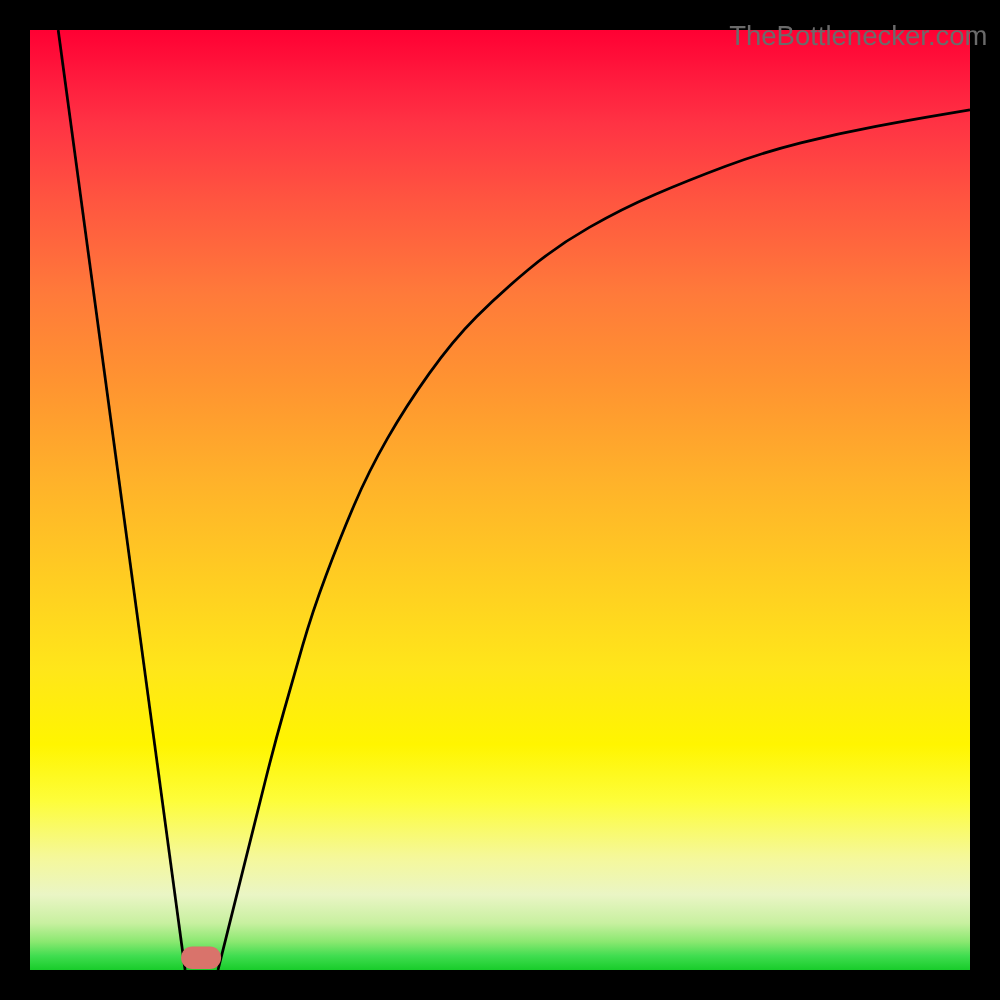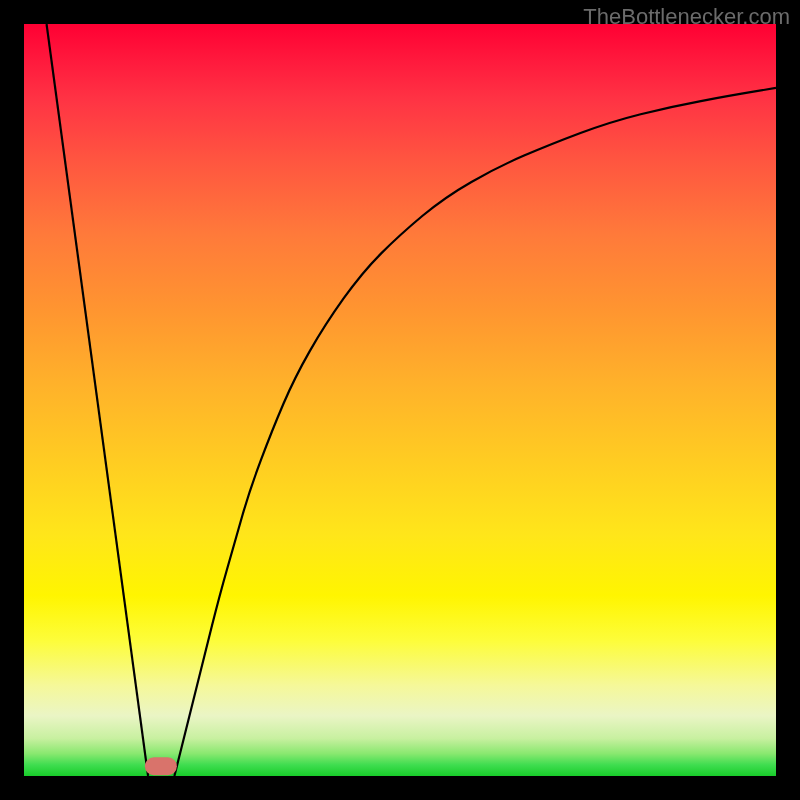--- a/index.html
+++ b/index.html
@@ -9,21 +9,21 @@
     }
     body {
       width: 800px;
       height: 800px;
       background: #000;
       position: relative;
       overflow: hidden;
     }
     .watermark {
       position: absolute;
-      top: 4px;
+      top: 16px;
       right: 10px;
       color: #6b6b6b;
       font-family: Arial, sans-serif;
       font-size: 22px;
       z-index: 10;
     }
     .plot-area {
       position: absolute;
       left: 24px;
       top: 24px;

